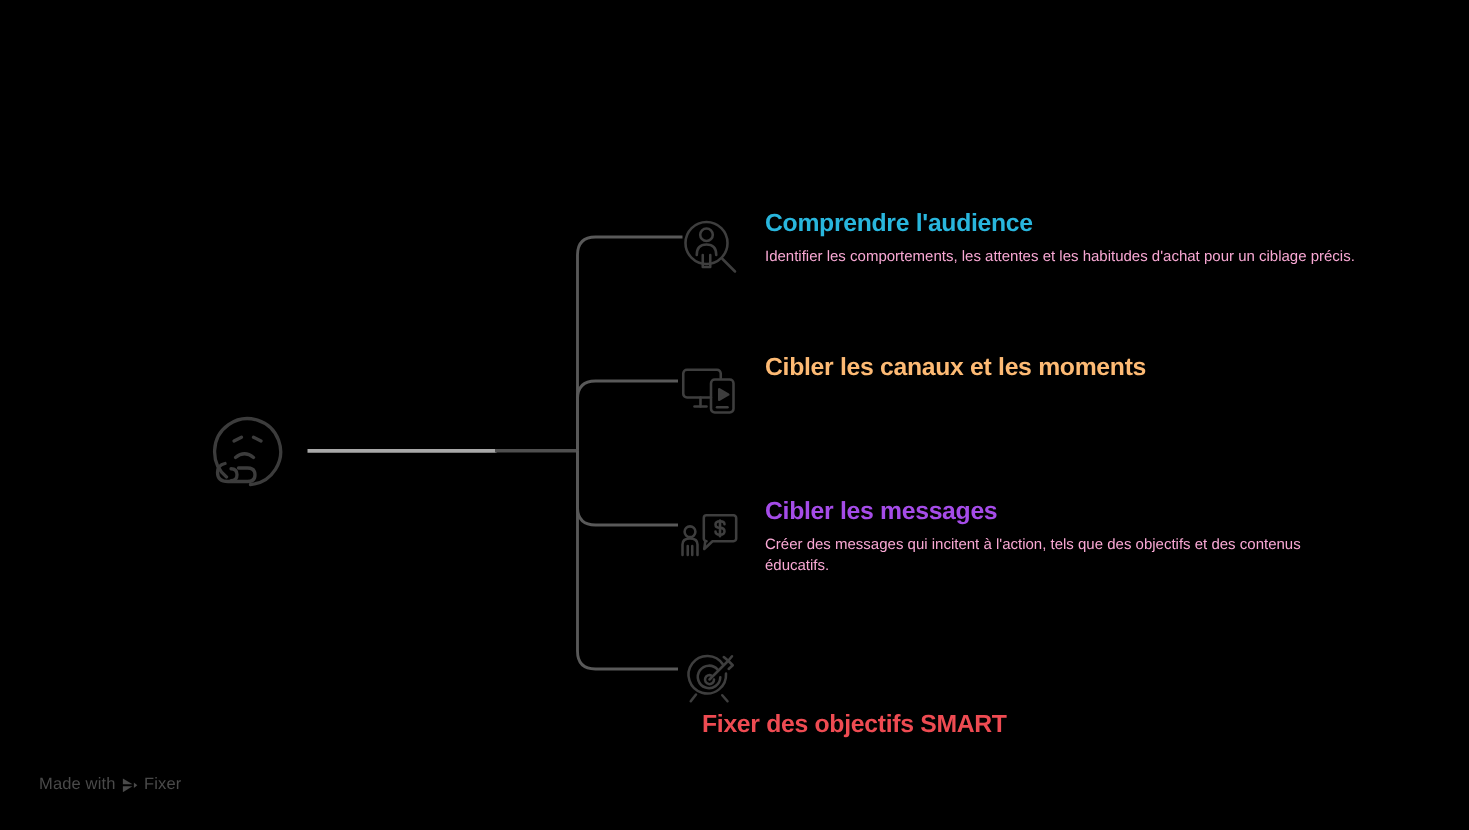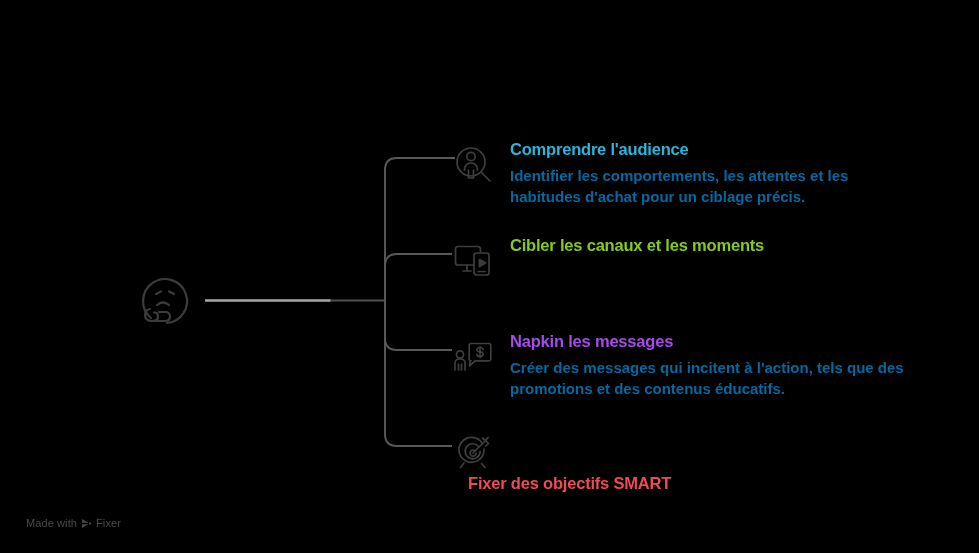--- a/index.html
+++ b/index.html
@@ -61,26 +61,25 @@
   }
   .branch-title {
     font-size: 16.5px;
     font-weight: bold;
     letter-spacing: -0.2px;
     line-height: 1.1;
     margin: 0 0 7px 0;
     white-space: nowrap;
   }
   .branch-desc {
-    font-size: 15px;
+    font-size: 10px;
     line-height: 1.42;
-    color: #0369a1;
+    color: #f9a8d4;
     margin: 0;
     max-width: 400px;
-    font-weight: bold;
   }
 
   #branch-0 { top: 140px; }
   #branch-1 { top: 236px; }
   #branch-2 { top: 332px; }
   #branch-3 { top: 428px; flex-direction: column; }
 
   
   #watermark {
     position: absolute;
@@ -149,37 +148,37 @@
   <div class="branch" id="branch-1">
     <svg class="branch-icon" viewBox="0 0 42 42" xmlns="http://www.w3.org/2000/svg" fill="none" stroke="#3e3e3e" stroke-width="1.7" stroke-linecap="round" stroke-linejoin="round">
       <path d="M 22 25 L 6 25 A 2.5 2.5 0 0 1 3.5 22.5 L 3.5 9 A 2.5 2.5 0 0 1 6 6.5 L 26 6.5 A 2.5 2.5 0 0 1 28.5 9 L 28.5 12"></path>
       <path d="M 11 31 L 19 31"></path>
       <path d="M 15 25 L 15 31"></path>
       <rect x="22" y="13" width="15" height="22" rx="2.5"></rect>
       <path d="M 27.5 19.5 L 33.5 23 L 27.5 26.5 Z" fill="#3e3e3e"></path>
       <path d="M 26 31.5 L 33 31.5"></path>
     </svg>
     <div class="branch-body">
-      <div class="branch-title" style="color:#84cc16">Cibler les canaux et les moments</div>
+      <div class="branch-title" style="color:#fdba74">Cibler les canaux et les moments</div>
     </div>
   </div>
 
   <div class="branch" id="branch-2">
     <svg class="branch-icon" viewBox="0 0 42 42" xmlns="http://www.w3.org/2000/svg" fill="none" stroke="#3e3e3e" stroke-width="1.7" stroke-linecap="round" stroke-linejoin="round">
       <circle cx="8" cy="18.5" r="3.6"></circle>
       <path d="M 3 34 L 3 27 q 0 -4 5 -4 q 5 0 5 4 l 0 7"></path>
       <path d="M 6.5 34 L 6.5 28"></path>
       <path d="M 9.5 34 L 9.5 28"></path>
       <path d="M 19 7.5 L 37 7.5 A 1.8 1.8 0 0 1 38.8 9.3 L 38.8 23 A 1.8 1.8 0 0 1 37 24.8 L 23 24.8 L 17.5 30 L 18.2 24.8 L 19 24.8 A 1.8 1.8 0 0 1 17.2 23 L 17.2 9.3 A 1.8 1.8 0 0 1 19 7.5 Z"></path>
       <path d="M 28 11 L 28 21.5"></path>
       <path d="M 31 13.5 q 0 -2 -3 -2 q -3 0 -3 2.2 q 0 2.2 3 2.2 q 3 0 3 2.3 q 0 2.3 -3 2.3 q -3 0 -3 -2.1"></path>
     </svg>
     <div class="branch-body">
-      <div class="branch-title" style="color:#a54ce8">Napkin les messages</div>
-      <div class="branch-desc">Créer des messages qui incitent à l'action, tels que des promotions et des contenus éducatifs.</div>
+      <div class="branch-title" style="color:#a54ce8">Cibler les messages</div>
+      <div class="branch-desc">Créer des messages qui incitent à l'action, tels que des objectifs et des contenus éducatifs.</div>
     </div>
   </div>
 
   <div class="branch" id="branch-3">
     <svg class="branch-icon" viewBox="0 0 42 42" xmlns="http://www.w3.org/2000/svg" fill="none" stroke="#3e3e3e" stroke-width="1.7" stroke-linecap="round" stroke-linejoin="round">
       <path d="M 30 11 A 12.5 12.5 0 1 0 32 17"></path>
       <path d="M 26.5 14.5 A 7.5 7.5 0 1 0 28.2 19.5"></path>
       <path d="M 22.5 18.5 A 3 3 0 1 0 24 21"></path>
       <path d="M 21 21 L 33.5 8.5"></path>
       <path d="M 30.5 6 L 33.5 8.5 L 36 5.5"></path>

